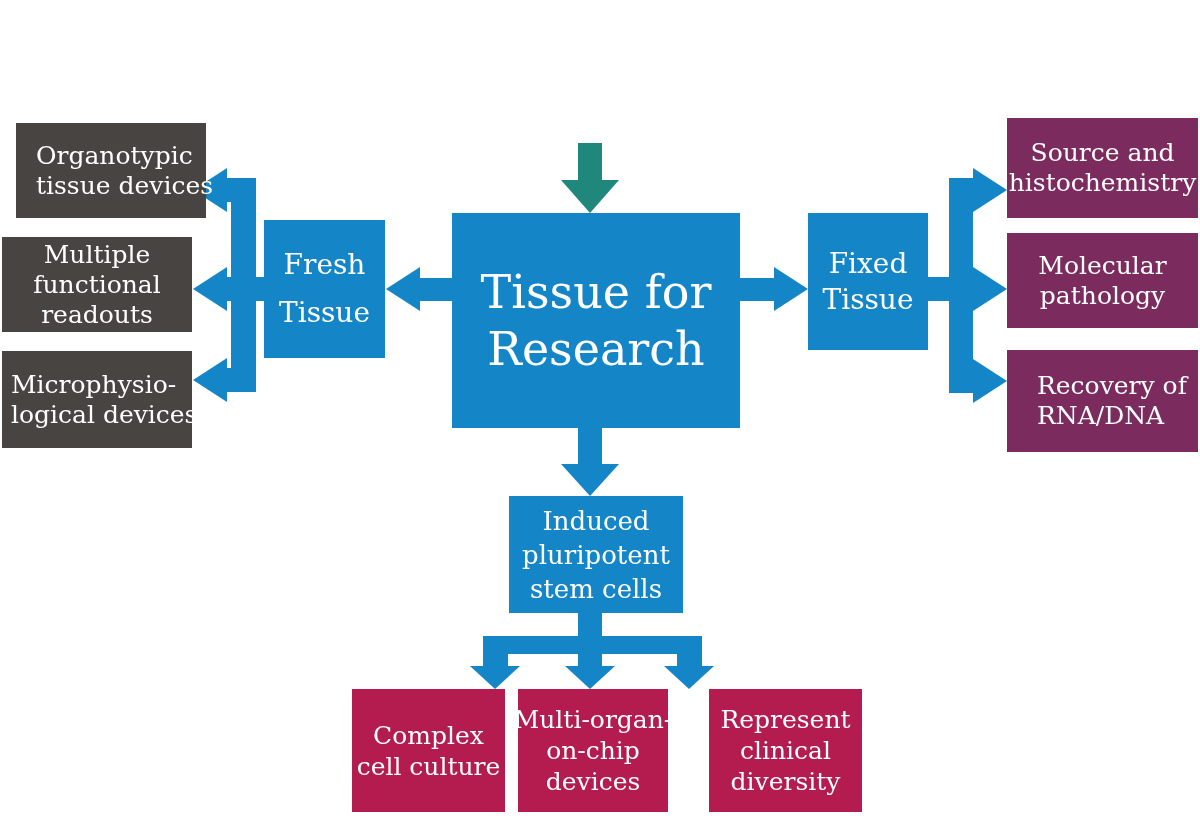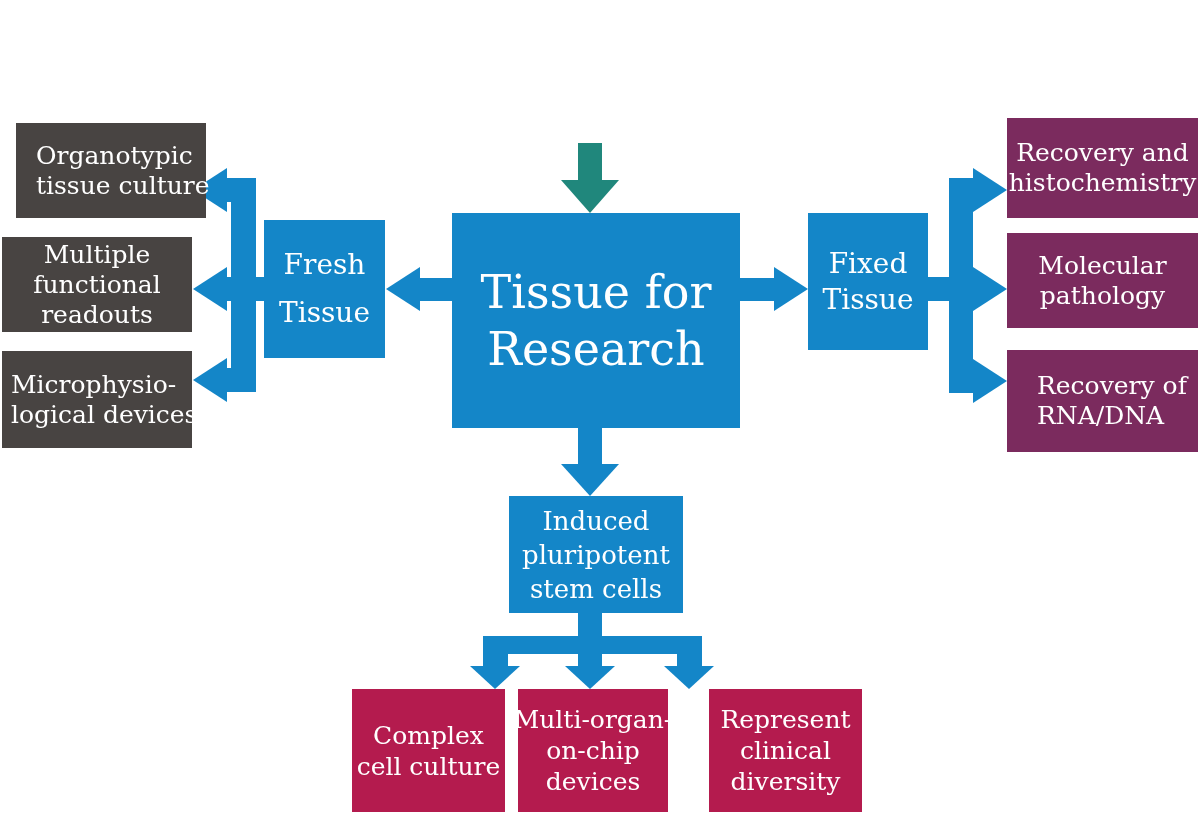--- a/index.html
+++ b/index.html
@@ -70,21 +70,21 @@
     <div class="rect" style="left:227px;top:178px;width:29px;height:24px;"></div>
     <div class="tri head-left-blue" style="left:193px;top:168px;"></div>
     <div class="rect" style="left:227px;top:277px;width:37px;height:24px;"></div>
     <div class="tri head-left-blue" style="left:193px;top:267px;"></div>
     <div class="rect" style="left:227px;top:368px;width:29px;height:24px;"></div>
     <div class="tri head-left-blue" style="left:193px;top:358px;"></div>
   </div>
 
   <div class="box lft gray-bg" style="left:2px;top:123px;width:190px;height:95px;padding-left:20px;font-size:25px;line-height:30px;margin-left:14px;">
     <div class="ln">Organotypic</div>
-    <div class="ln">tissue culture</div>
+    <div class="ln">tissue devices</div>
   </div>
   <div class="box ctr gray-bg" style="left:2px;top:237px;width:190px;height:95px;font-size:25px;line-height:30px;">
     <div class="ln">Multiple</div>
     <div class="ln">functional</div>
     <div class="ln">readouts</div>
   </div>
   <div class="box lft gray-bg" style="left:2px;top:351px;width:190px;height:97px;padding-left:9px;font-size:25px;line-height:30px;">
     <div class="ln">Microphysio-</div>
     <div class="ln">logical devices</div>
   </div>
@@ -98,21 +98,21 @@
     <div class="rect" style="left:949px;top:178px;width:24px;height:215px;"></div>
     <div class="rect" style="left:949px;top:178px;width:24px;height:24px;"></div>
     <div class="tri head-right-blue" style="left:973px;top:168px;"></div>
     <div class="rect" style="left:928px;top:277px;width:45px;height:24px;"></div>
     <div class="tri head-right-blue" style="left:973px;top:267px;"></div>
     <div class="rect" style="left:949px;top:369px;width:24px;height:24px;"></div>
     <div class="tri head-right-blue" style="left:973px;top:359px;"></div>
   </div>
 
   <div class="box ctr purple-bg" style="left:1007px;top:118px;width:191px;height:100px;font-size:25px;line-height:30px;">
-    <div class="ln">Recovery and</div>
+    <div class="ln">Source and</div>
     <div class="ln">histochemistry</div>
   </div>
   <div class="box ctr purple-bg" style="left:1007px;top:233px;width:191px;height:95px;font-size:25px;line-height:30px;">
     <div class="ln">Molecular</div>
     <div class="ln">pathology</div>
   </div>
   <div class="box lft purple-bg" style="left:1007px;top:350px;width:191px;height:102px;padding-left:30px;font-size:25px;line-height:30px;">
     <div class="ln">Recovery of</div>
     <div class="ln">RNA/DNA</div>
   </div>

